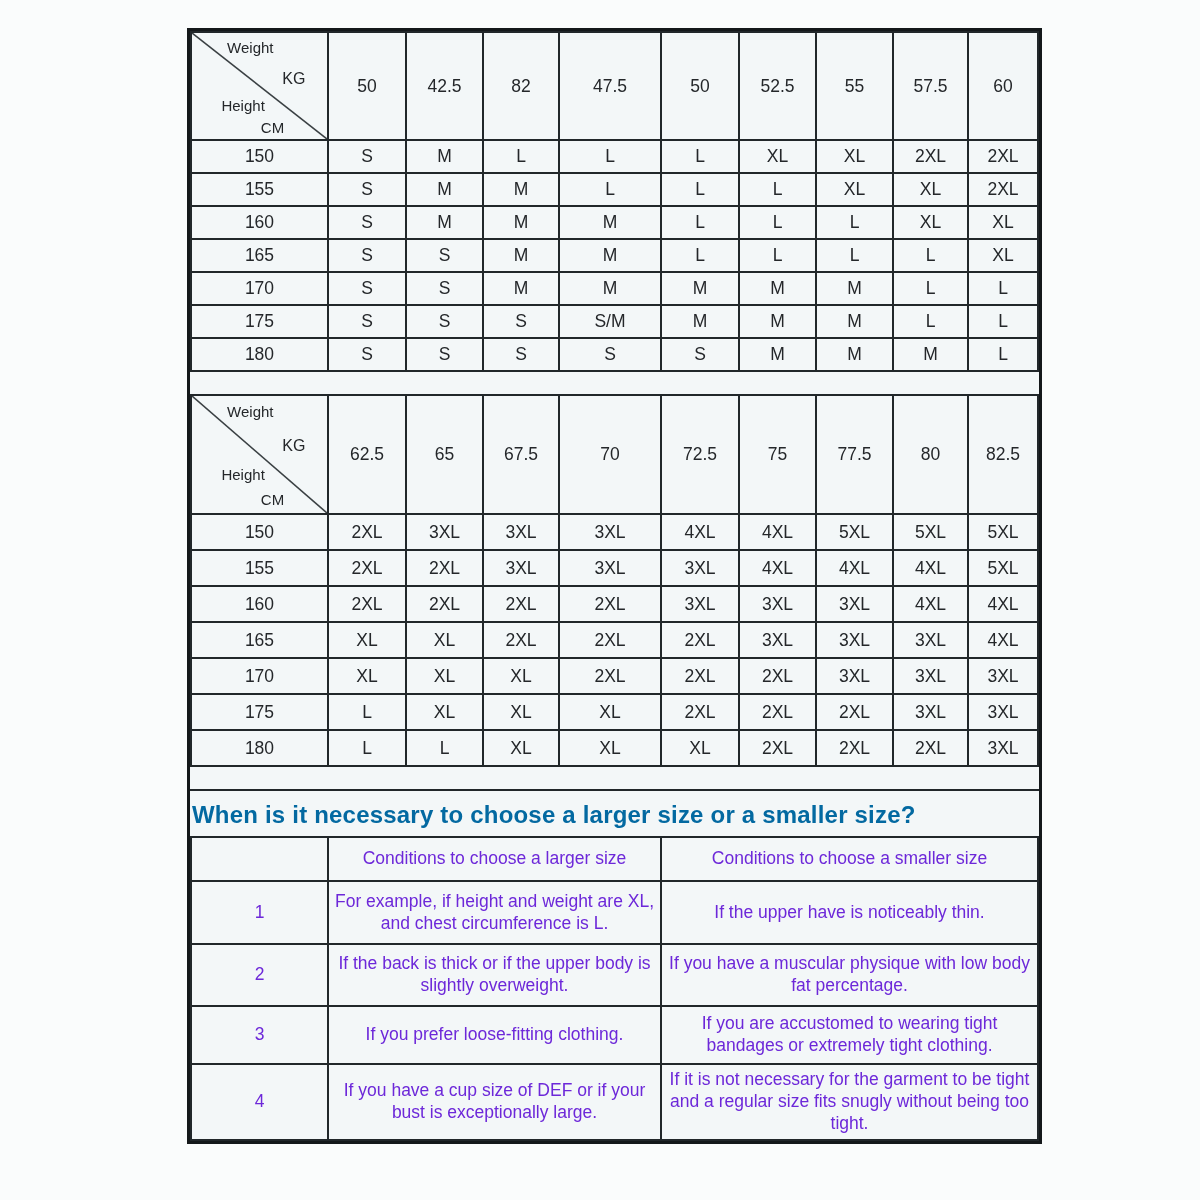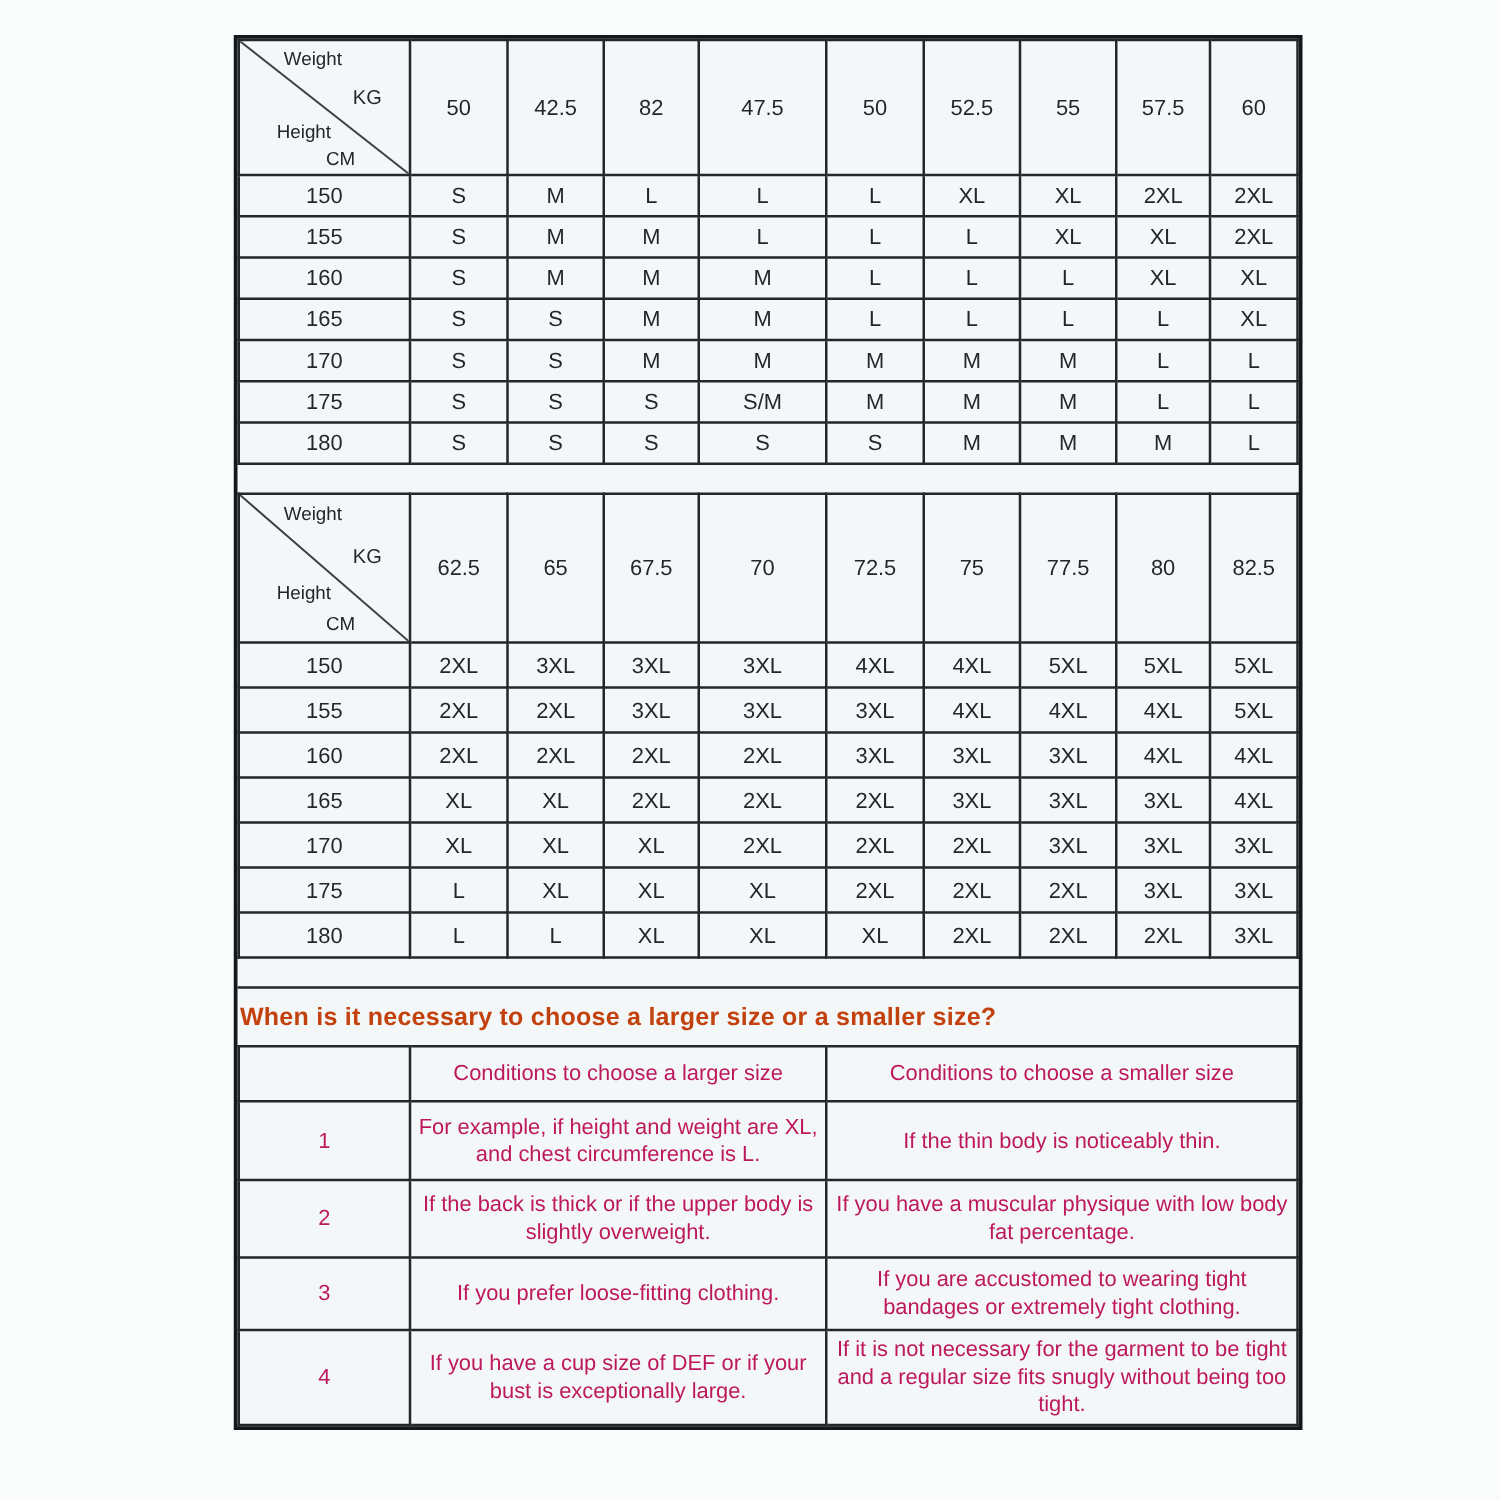--- a/index.html
+++ b/index.html
@@ -49,34 +49,34 @@
 
   .gap { height: 22px; }
 
   .qa-heading {
     height: 47px;
     box-sizing: border-box;
     border-top: 2px solid #21272a;
     display: flex;
     align-items: center;
     padding: 2px 2px 0 2px;
-    font-size: 20px;
+    font-size: 24px;
     font-weight: bold;
-    color: #c2410c;
+    color: #0369a1;
     letter-spacing: 0.2px;
   }
   .qa-table th, .qa-table td {
     border: 2px solid #21272a;
     font-weight: normal;
     text-align: center;
     vertical-align: middle;
     font-size: 17.5px;
     line-height: 1.25;
     padding: 3px 5px;
-    color: #be185d;
+    color: #6d28d9;
   }
   .qa-table thead tr { height: 44px; }
   .qa-table tbody tr:nth-child(1) { height: 63px; }
   .qa-table tbody tr:nth-child(2) { height: 62px; }
   .qa-table tbody tr:nth-child(3) { height: 58px; }
   .qa-table tbody tr:nth-child(4) { height: 76px; }
 </style>
 </head>
 <body>
 
@@ -344,21 +344,21 @@
       <tr>
         <th></th>
         <th>Conditions to choose a larger size</th>
         <th>Conditions to choose a smaller size</th>
       </tr>
     </thead>
     <tbody id="qa-body">
         <tr>
           <th>1</th>
           <td>For example, if height and weight are XL, and chest circumference is L.</td>
-          <td>If the thin body is noticeably thin.</td>
+          <td>If the upper have is noticeably thin.</td>
         </tr>
         <tr>
           <th>2</th>
           <td>If the back is thick or if the upper body is slightly overweight.</td>
           <td>If you have a muscular physique with low body fat percentage.</td>
         </tr>
         <tr>
           <th>3</th>
           <td>If you prefer loose-fitting clothing.</td>
           <td>If you are accustomed to wearing tight bandages or extremely tight clothing.</td>

